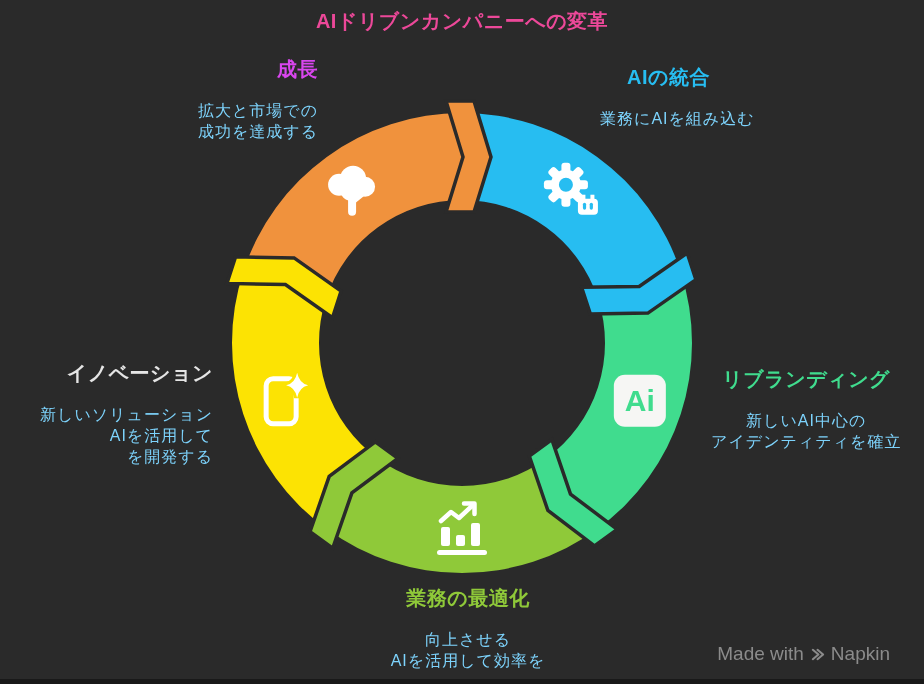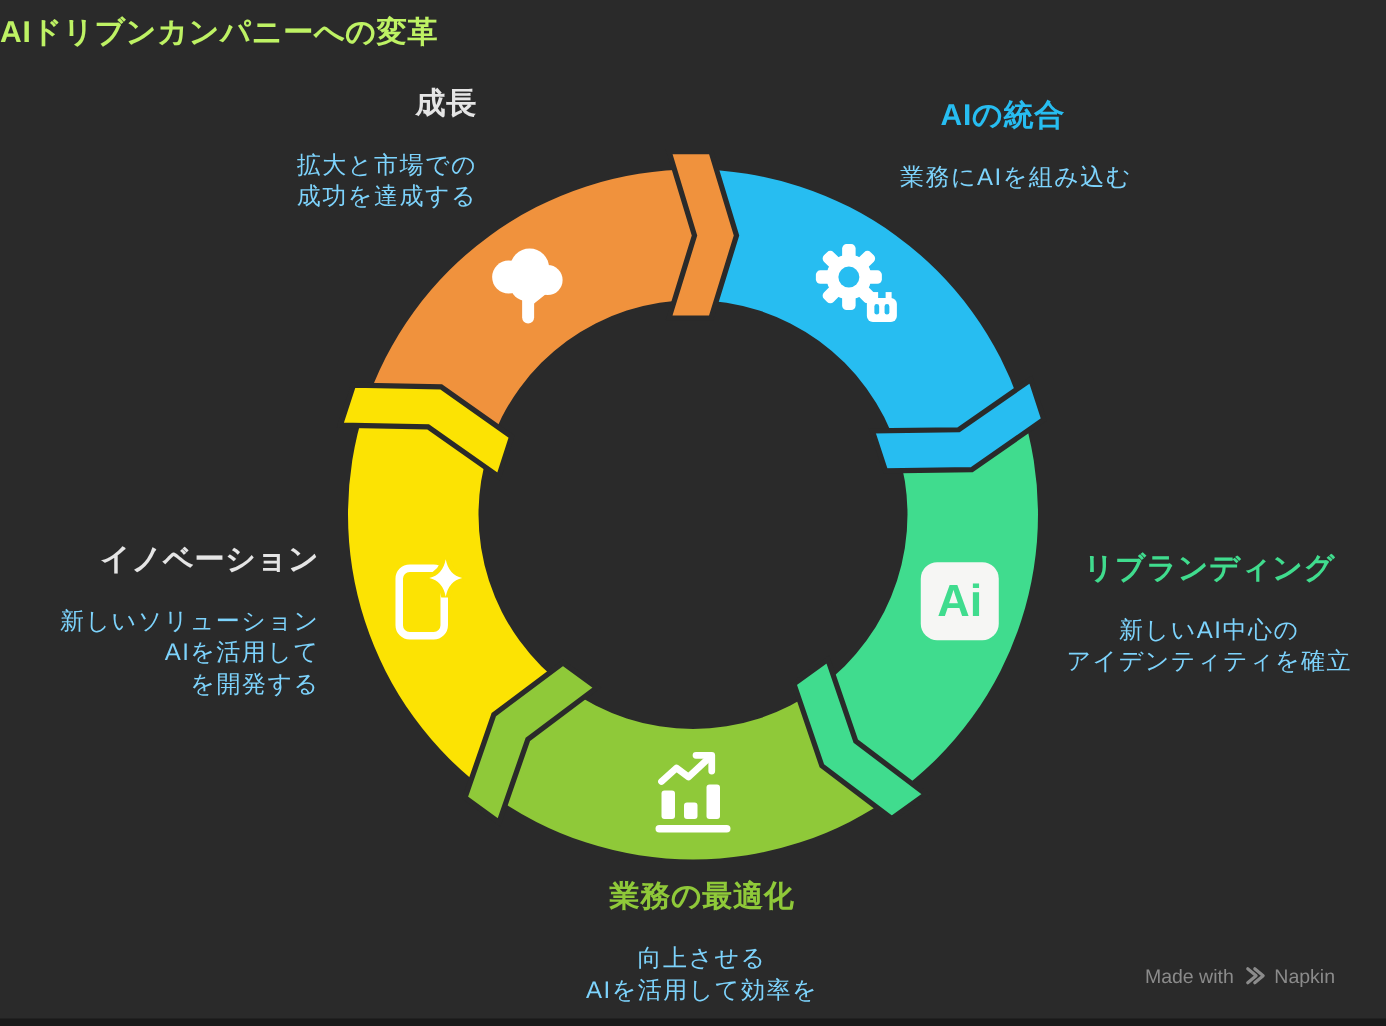--- a/index.html
+++ b/index.html
@@ -3,35 +3,35 @@
 <meta charset="utf-8">
 <style>
   html,body{margin:0;padding:0;background:#2a2a2a;}
   .stage{
     position:relative;width:924px;height:684px;overflow:hidden;
     background:#2a2a2a;
     font-family:"Liberation Sans","DejaVu Sans",sans-serif;
   }
   .diagram-title{
     position:absolute;left:0;top:8px;width:100%;margin:0;
-    text-align:left;font-size:20px;font-weight:bold;color:#bef264;
+    text-align:center;font-size:20px;font-weight:bold;color:#ec4899;
     letter-spacing:0.5px;
   }
   #ring-svg{position:absolute;left:0;top:0;}
   .lbl{position:absolute;}
   .lbl .t{font-size:20px;font-weight:bold;line-height:26px;margin-bottom:18px;letter-spacing:0.5px;}
   .lbl .d{font-size:16px;line-height:21px;color:#7dd3fc;letter-spacing:1px;}
   .lbl-ai-integration{left:600px;top:64px;text-align:left;}
   .lbl-rebranding{left:711px;top:366px;text-align:center;}
   .lbl-operations{left:312px;top:585px;width:312px;text-align:center;}
   .lbl-innovation{right:711px;top:360px;text-align:right;}
   .lbl-growth{right:606px;top:56px;text-align:right;}
   .footer{
     position:absolute;right:34px;top:643px;display:flex;align-items:center;gap:6px;
-    color:#8b8b8b;font-size:13px;
+    color:#8b8b8b;font-size:19px;
   }
   .footer svg{display:block;}
   .bottom-strip{position:absolute;left:0;bottom:0;width:100%;height:5px;background:#191919;}
 </style>
 </head>
 <body>
 
 <div class="stage">
 
   <h1 class="diagram-title">AIドリブンカンパニーへの変革</h1>
@@ -136,21 +136,21 @@
   <div class="lbl lbl-innovation">
     <div class="t" style="color: #e5e5e5;">イノベーション</div>
     <div class="d">
         <div>新しいソリューション</div>
         <div>AIを活用して</div>
         <div>を開発する</div>
       </div>
   </div>
 
   <div class="lbl lbl-growth">
-    <div class="t" style="color: #e5e5e5;">成長</div>
+    <div class="t" style="color: #d946ef;">成長</div>
     <div class="d">
         <div>拡大と市場での</div>
         <div>成功を達成する</div>
       </div>
   </div>
 
   <div class="footer">
     <span>Made with</span>
     <svg width="15" height="15" viewBox="0 0 16 16">
       <path d="M3,3 L9,8 L3,13" stroke="#8b8b8b" stroke-width="2.2" fill="none" stroke-linecap="round" stroke-linejoin="round"></path>

